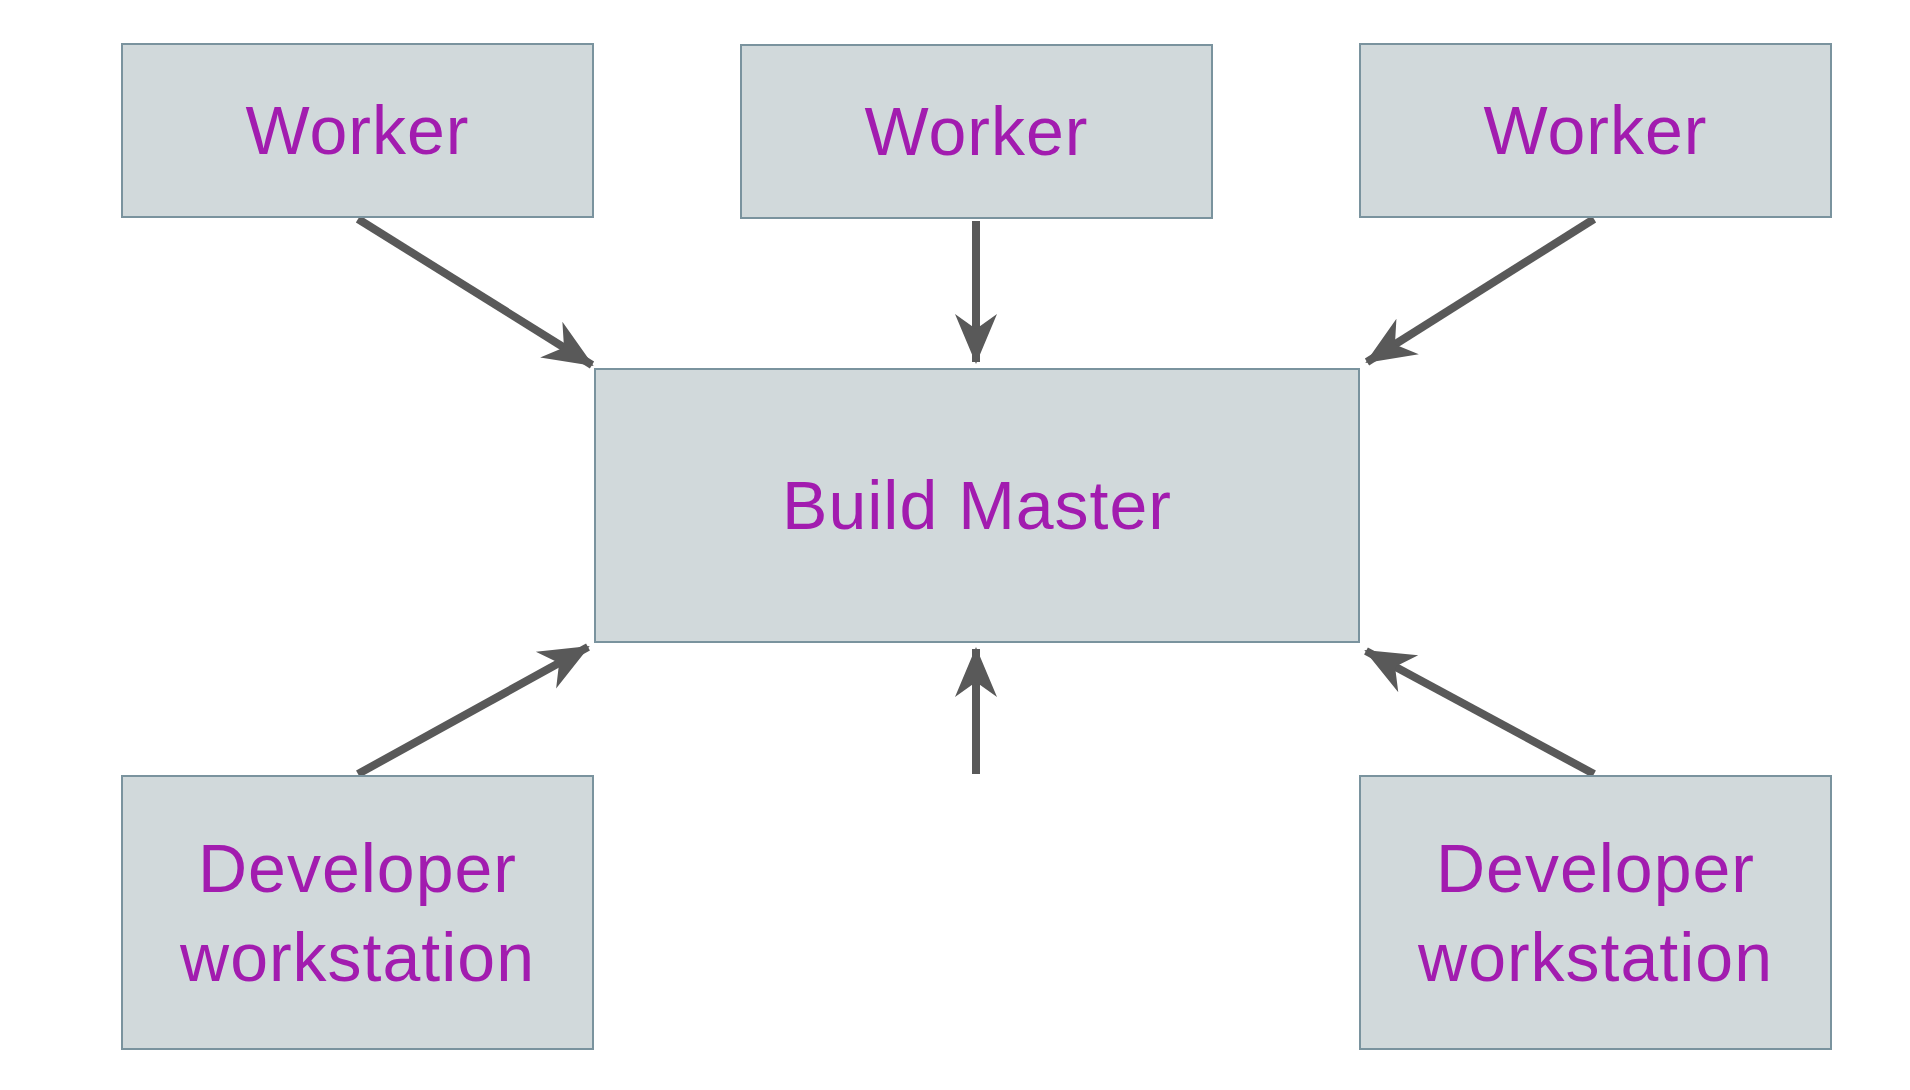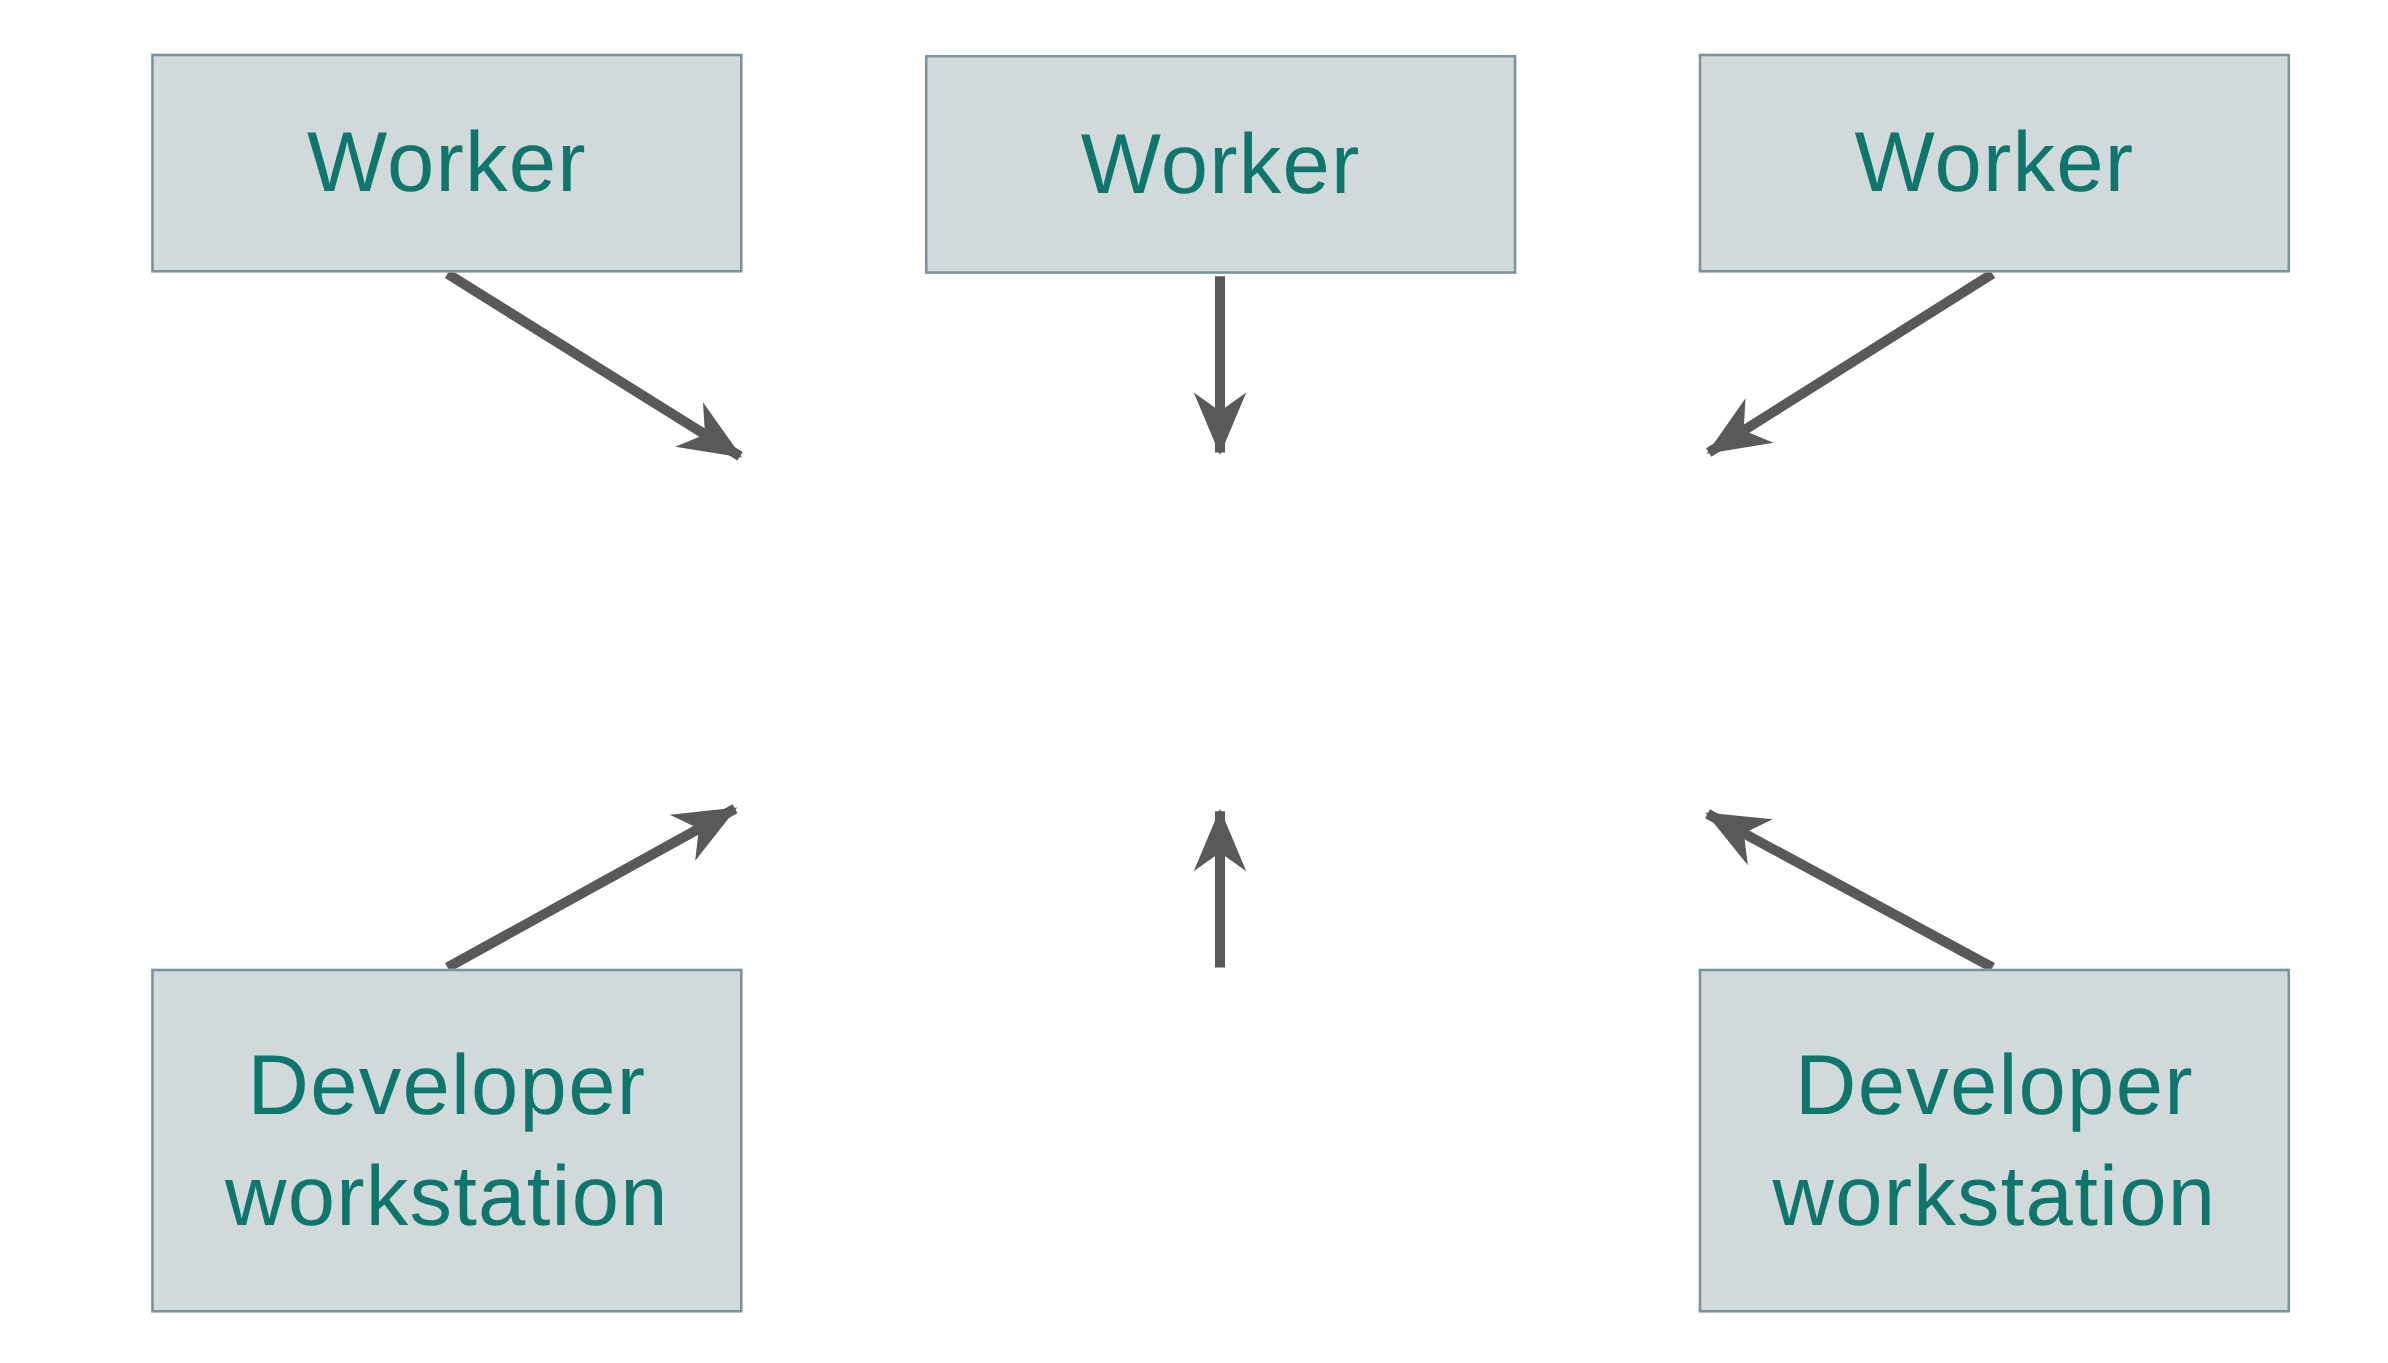--- a/index.html
+++ b/index.html
@@ -27,21 +27,21 @@
     position: absolute;
     box-sizing: border-box;
     background: #d1d9db;
     border: 2px solid #7a939e;
     display: flex;
     align-items: center;
     justify-content: center;
     text-align: center;
   }
   .node-label {
-    color: #0f766e;
+    color: #a21caf;
     font-size: 68px;
     line-height: 1.3;
     letter-spacing: 1px;
     font-weight: 400;
   }
   
   .n-worker-1 { left: 121px; top: 43px;  width: 473px; height: 175px; }
   .n-worker-2 { left: 740px; top: 44px;  width: 473px; height: 175px; }
   .n-worker-3 { left: 1359px; top: 43px; width: 473px; height: 175px; }
   
@@ -75,20 +75,23 @@
   </div>
 
   <div class="node n-worker-2">
     <span class="node-label">Worker</span>
   </div>
 
   <div class="node n-worker-3">
     <span class="node-label">Worker</span>
   </div>
 
+  <div class="node n-build-master">
+    <span class="node-label">Build Master</span>
+  </div>
 
   <div class="node n-dev-ws-1">
     <span class="node-label">Developer workstation</span>
   </div>
 
 
   <div class="node n-dev-ws-2">
     <span class="node-label">Developer workstation</span>
   </div>
 

